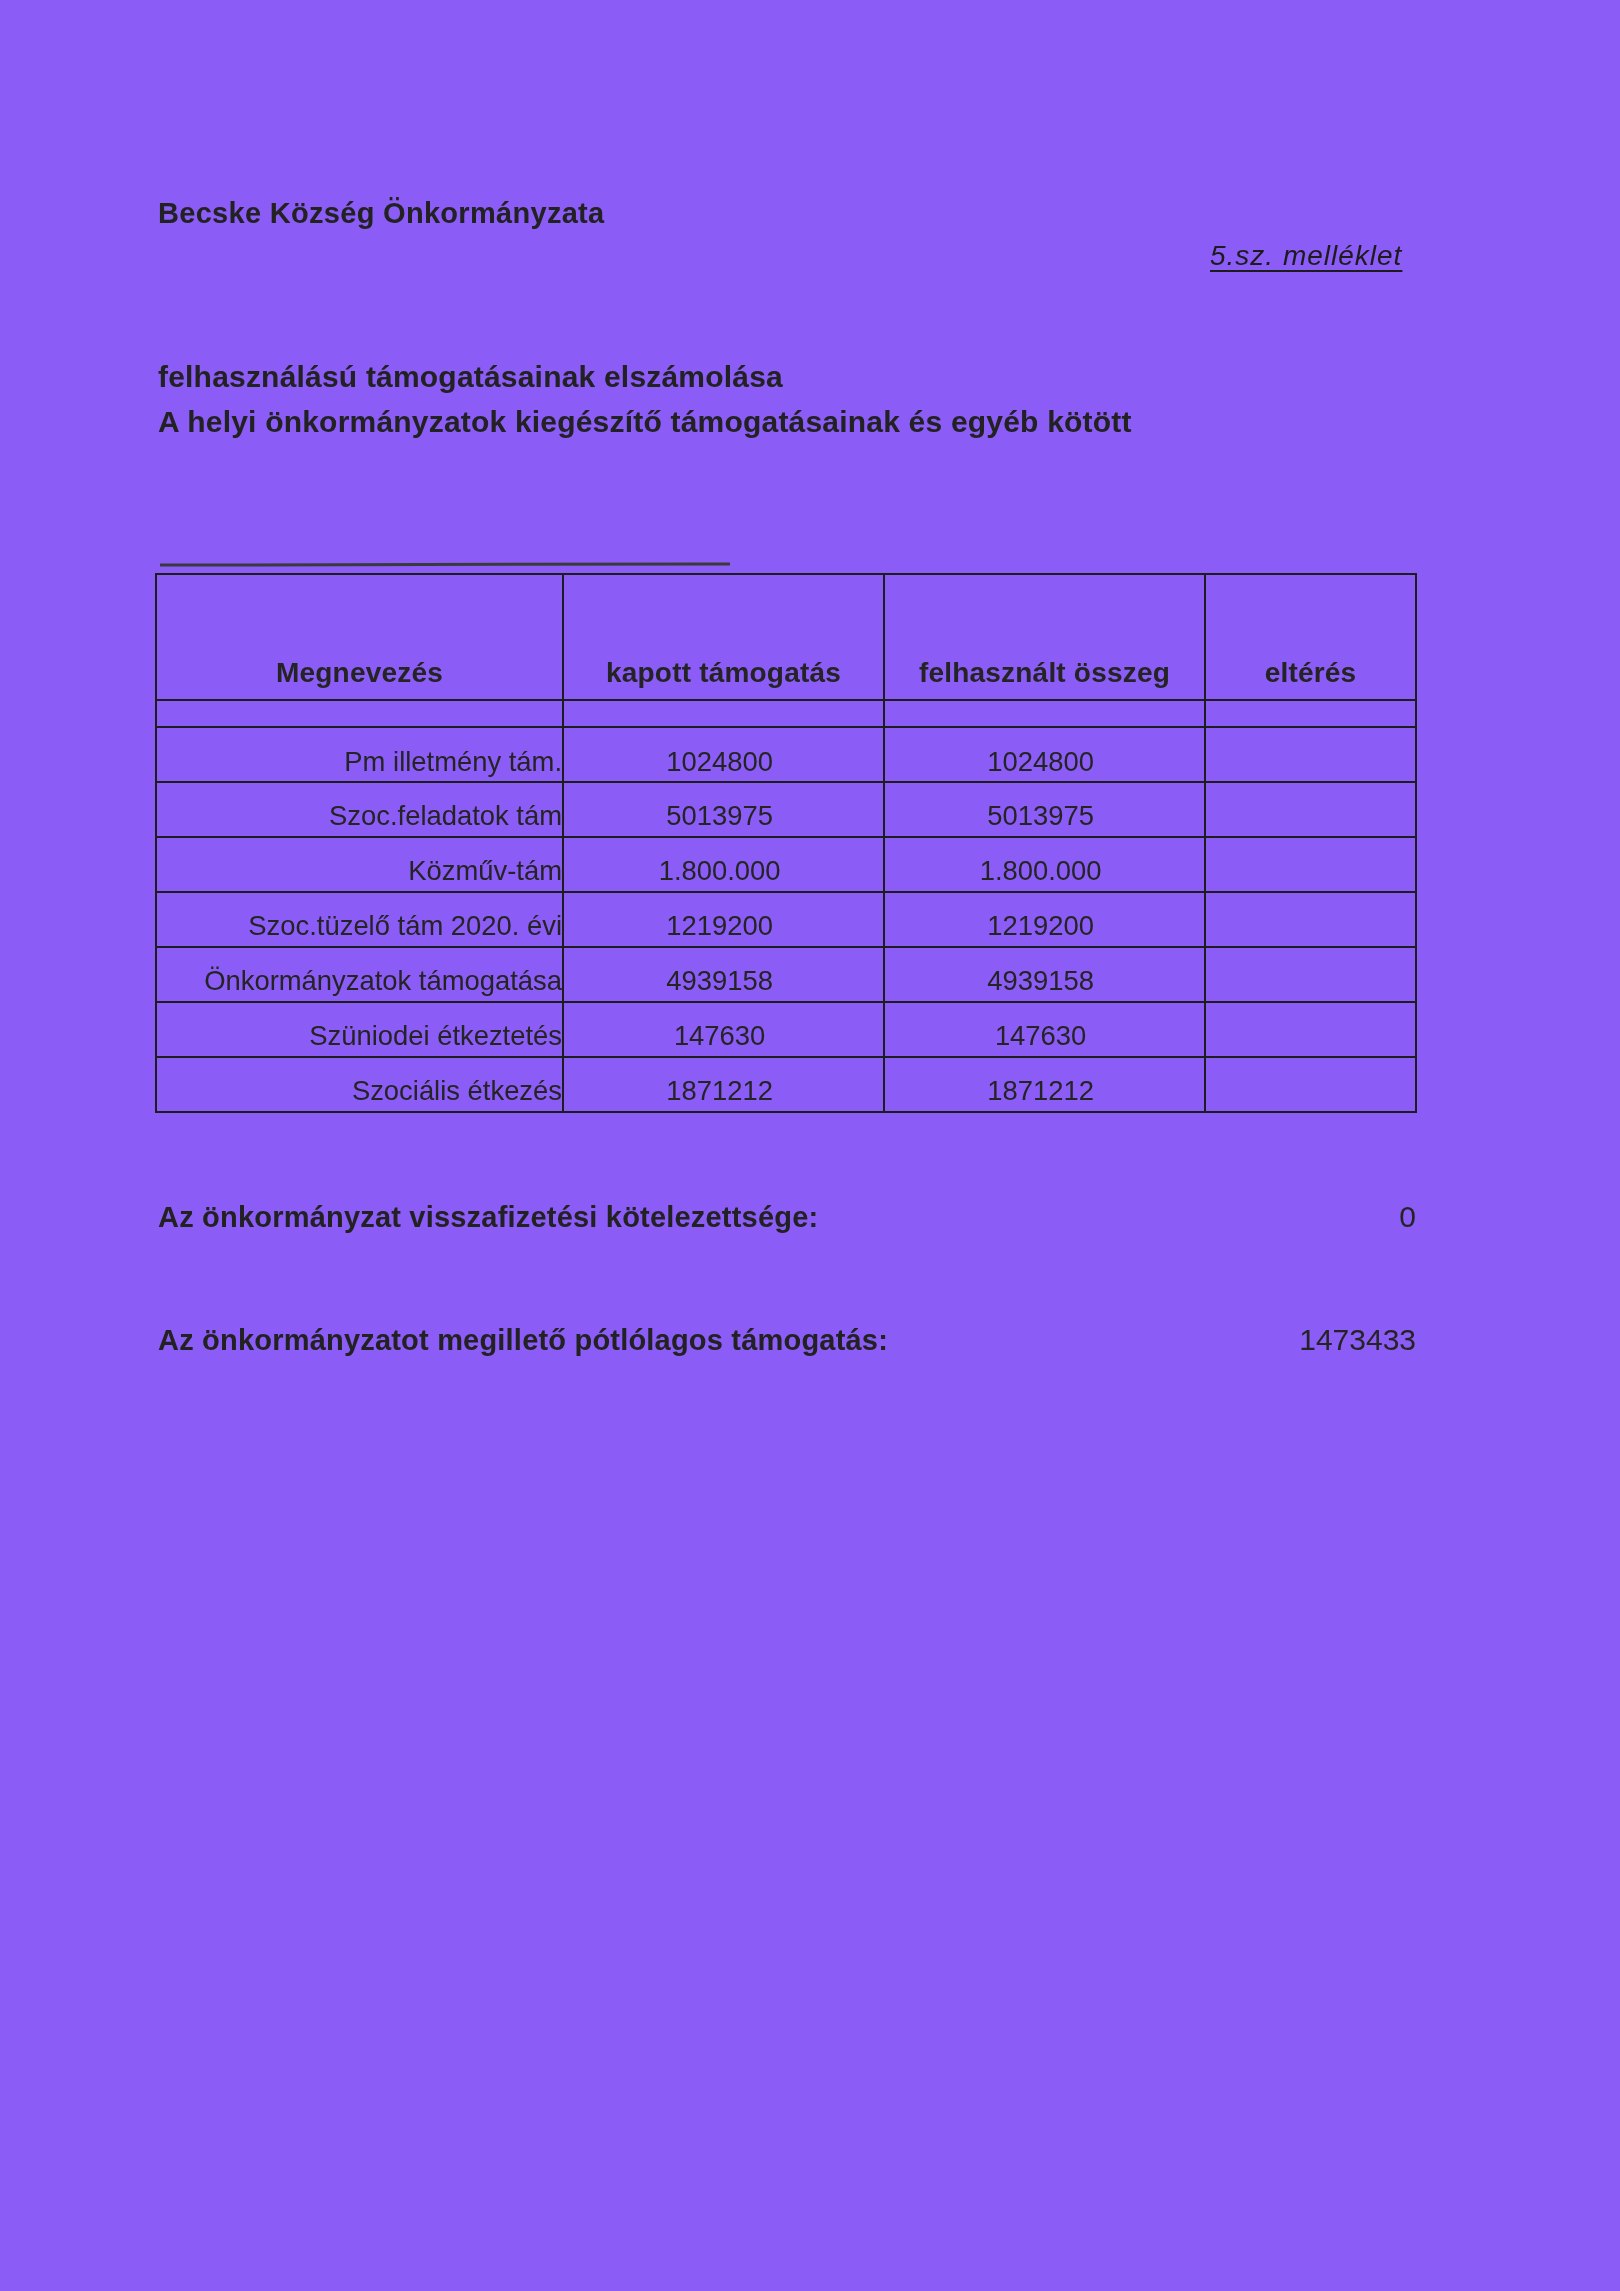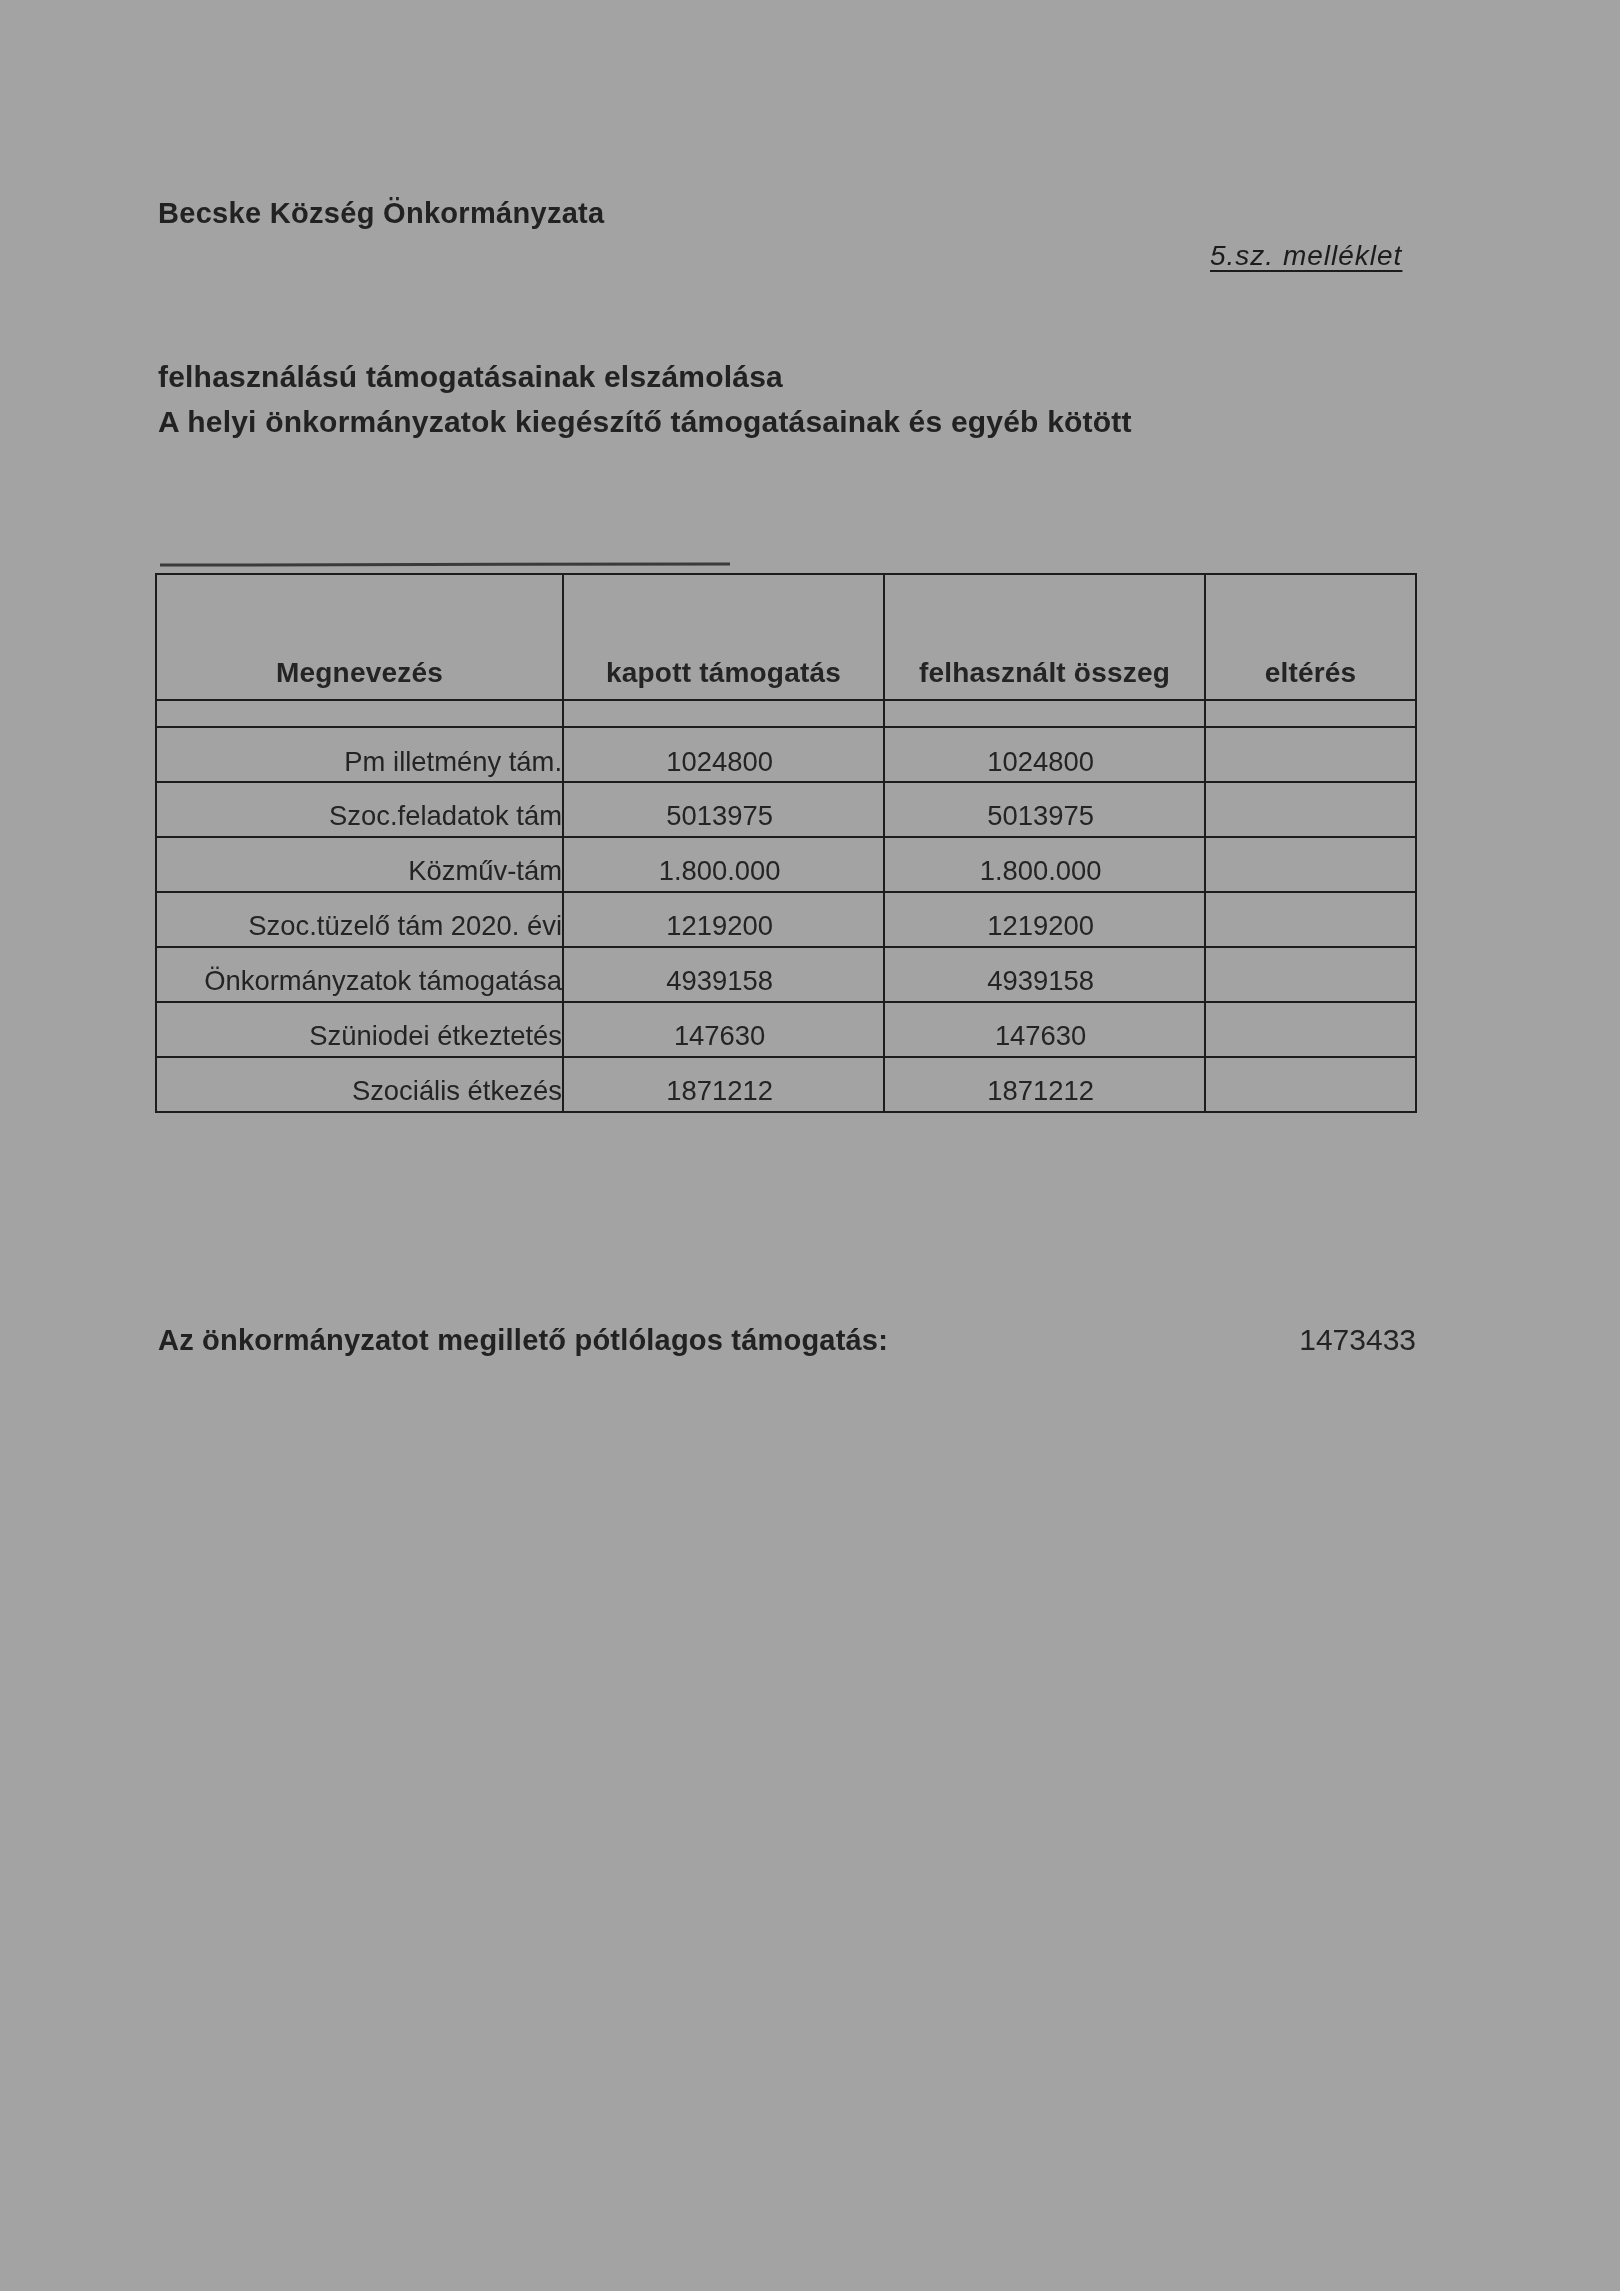--- a/index.html
+++ b/index.html
@@ -1,19 +1,19 @@
 <!DOCTYPE html>
 <html><head>
 <meta charset="utf-8">
 <style>
   html,body{margin:0;padding:0;background:#ffffff;}
   .page{
     position:relative;
     width:1620px;height:2292px;
-    background:#a3a3a3;
+    background:#8b5cf6;
     font-family:"Liberation Sans",sans-serif;
     color:#1f1f1f;
     overflow:hidden;
   }
   .org{
     position:absolute;left:158px;top:197px;
     font-size:29px;font-weight:bold;letter-spacing:0.3px;
     color:#222;
   }
   .annex{
@@ -140,20 +140,24 @@
         </tr>
         <tr>
           <td class="cell-name">Szociális étkezés</td>
           <td class="num">1871212</td>
           <td class="num">1871212</td>
           <td class="num"></td>
         </tr>
       </tbody>
   </table>
 
+  <div class="summary s1">
+    <span class="slabel">Az önkormányzat visszafizetési kötelezettsége:</span>
+    <span class="svalue">0</span>
+  </div>
 
   <div class="summary s2">
     <span class="slabel">Az önkormányzatot megillető pótlólagos támogatás:</span>
     <span class="svalue">1473433</span>
   </div>
 
 </div>
 
 
 </body></html>

